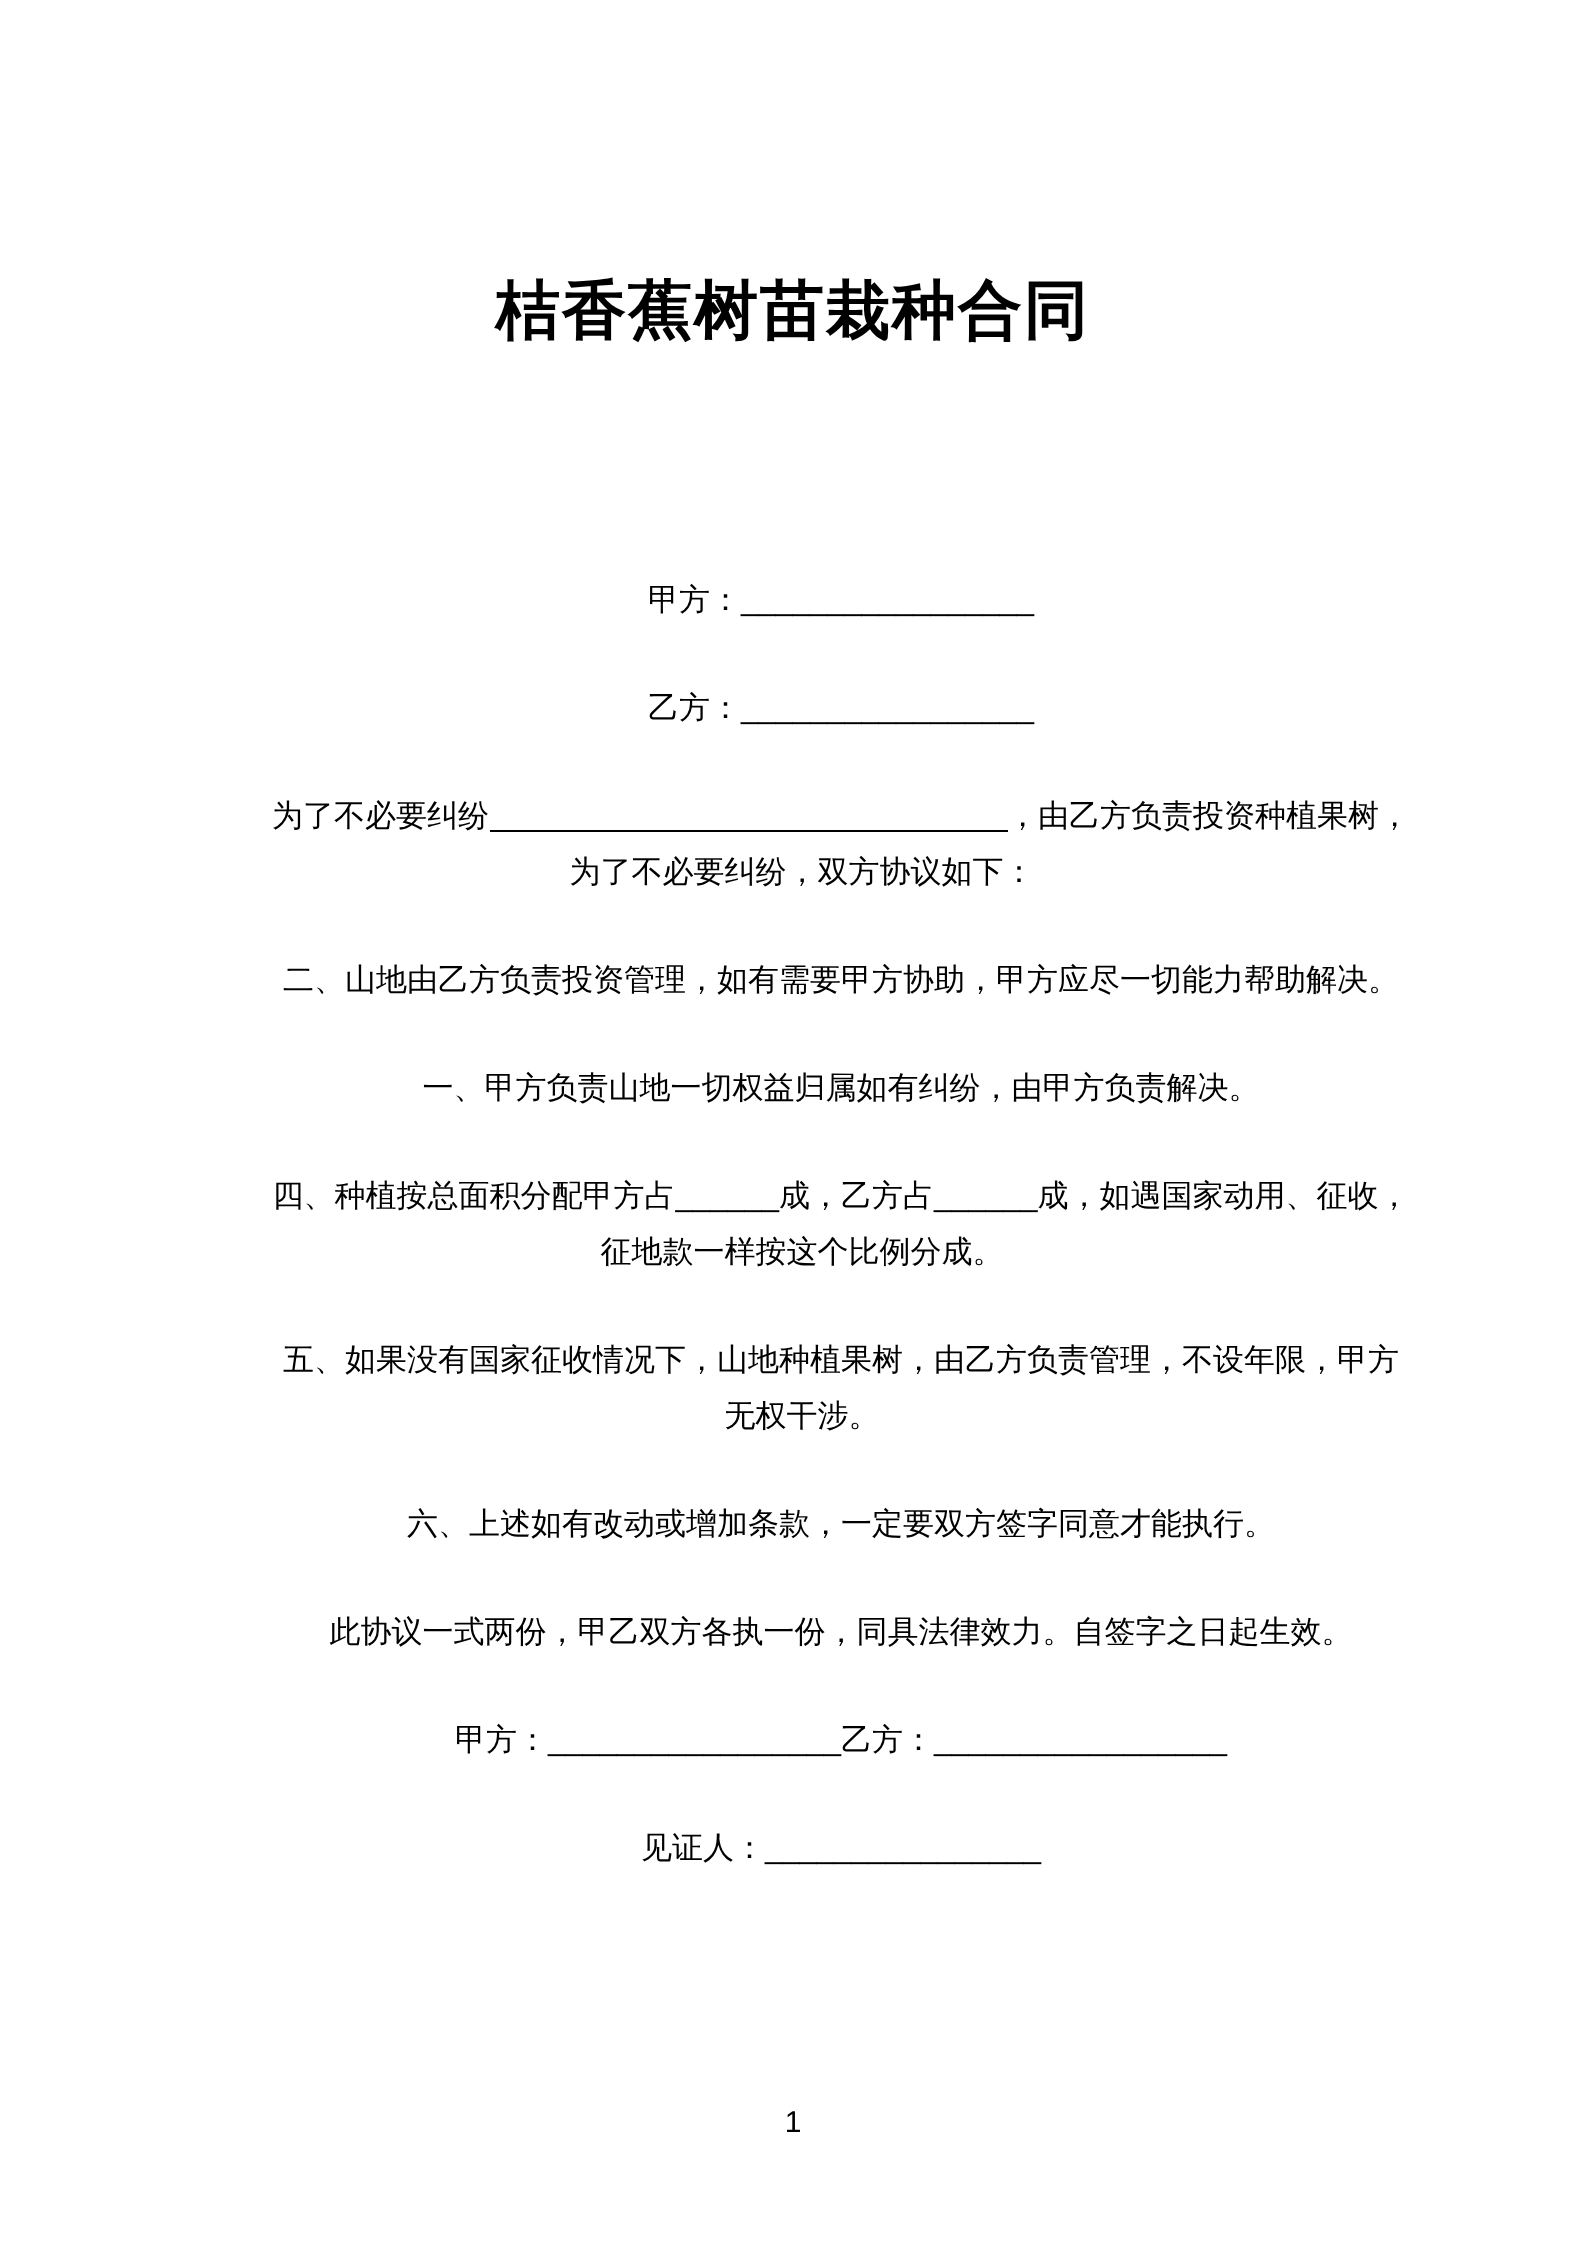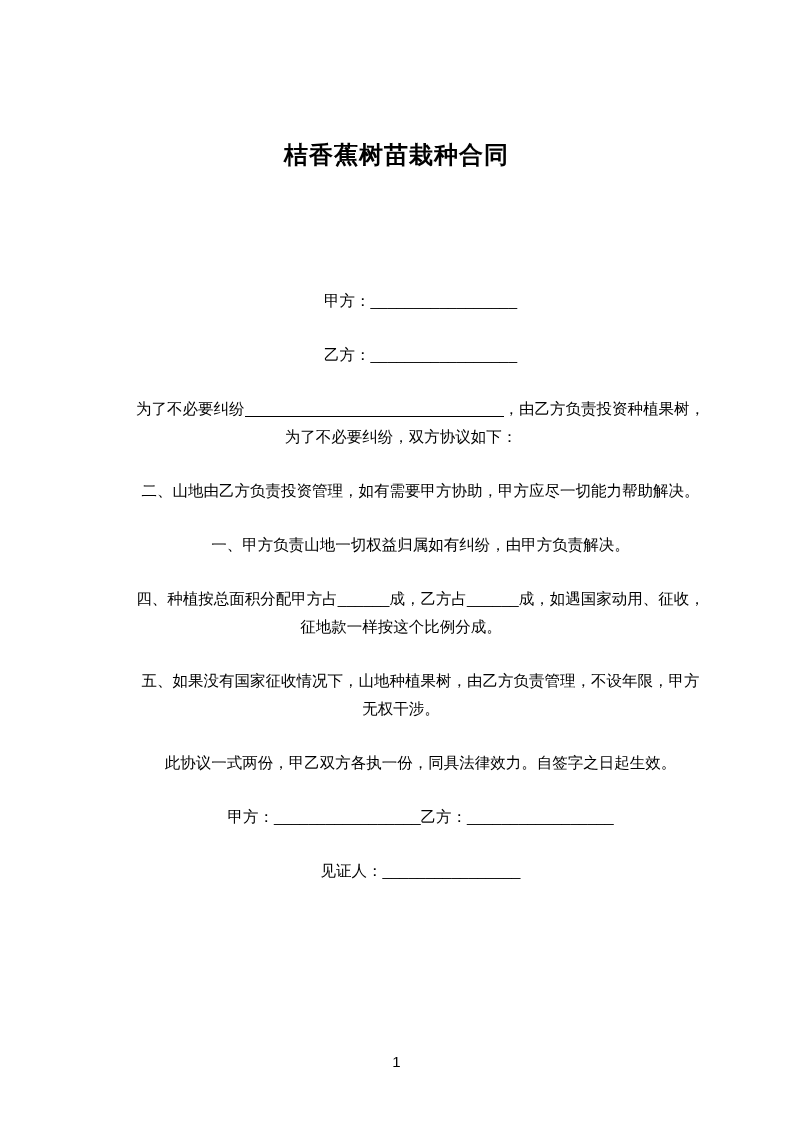--- a/index.html
+++ b/index.html
@@ -9,21 +9,21 @@
     background:#ffffff;
     box-sizing:border-box;
     padding:138px 88px 0 97px;
     font-family:"Liberation Sans","DejaVu Sans",sans-serif;
     font-size:15.5px;
     line-height:28px;
     color:#000000;
     overflow:hidden;
   }
   .title{
-    font-size:24px;
+    font-size:32px;
     line-height:34px;
     font-weight:bold;
     text-align:center;
     margin:0 -88px 115px -97px;
     letter-spacing:1px;
   }
   p.doc-line{
     margin:1px 0 26px 0;
     text-indent:39px;
     text-align:center;
@@ -63,20 +63,21 @@
 
   <p class="doc-line">二、山地由乙方负责投资管理，如有需要甲方协助，甲方应尽一切能力帮助解决。</p>
 
   <p class="doc-line">一、甲方负责山地一切权益归属如有纠纷，由甲方负责解决。</p>
 
 
   <p class="doc-line">四、种植按总面积分配甲方占______成，乙方占______成，如遇国家动用、征收，征地款一样按这个比例分成。</p>
 
   <p class="doc-line">五、如果没有国家征收情况下，山地种植果树，由乙方负责管理，不设年限，甲方无权干涉。</p>
 
+  <p class="doc-line">六、上述如有改动或增加条款，一定要双方签字同意才能执行。</p>
 
   <p class="doc-line">此协议一式两份，甲乙双方各执一份，同具法律效力。自签字之日起生效。</p>
 
   <p class="doc-line">甲方：_________________乙方：_________________</p>
 
   <p class="doc-line">见证人：________________</p>
 
   <div class="page-number">1</div>
 
 </div>

